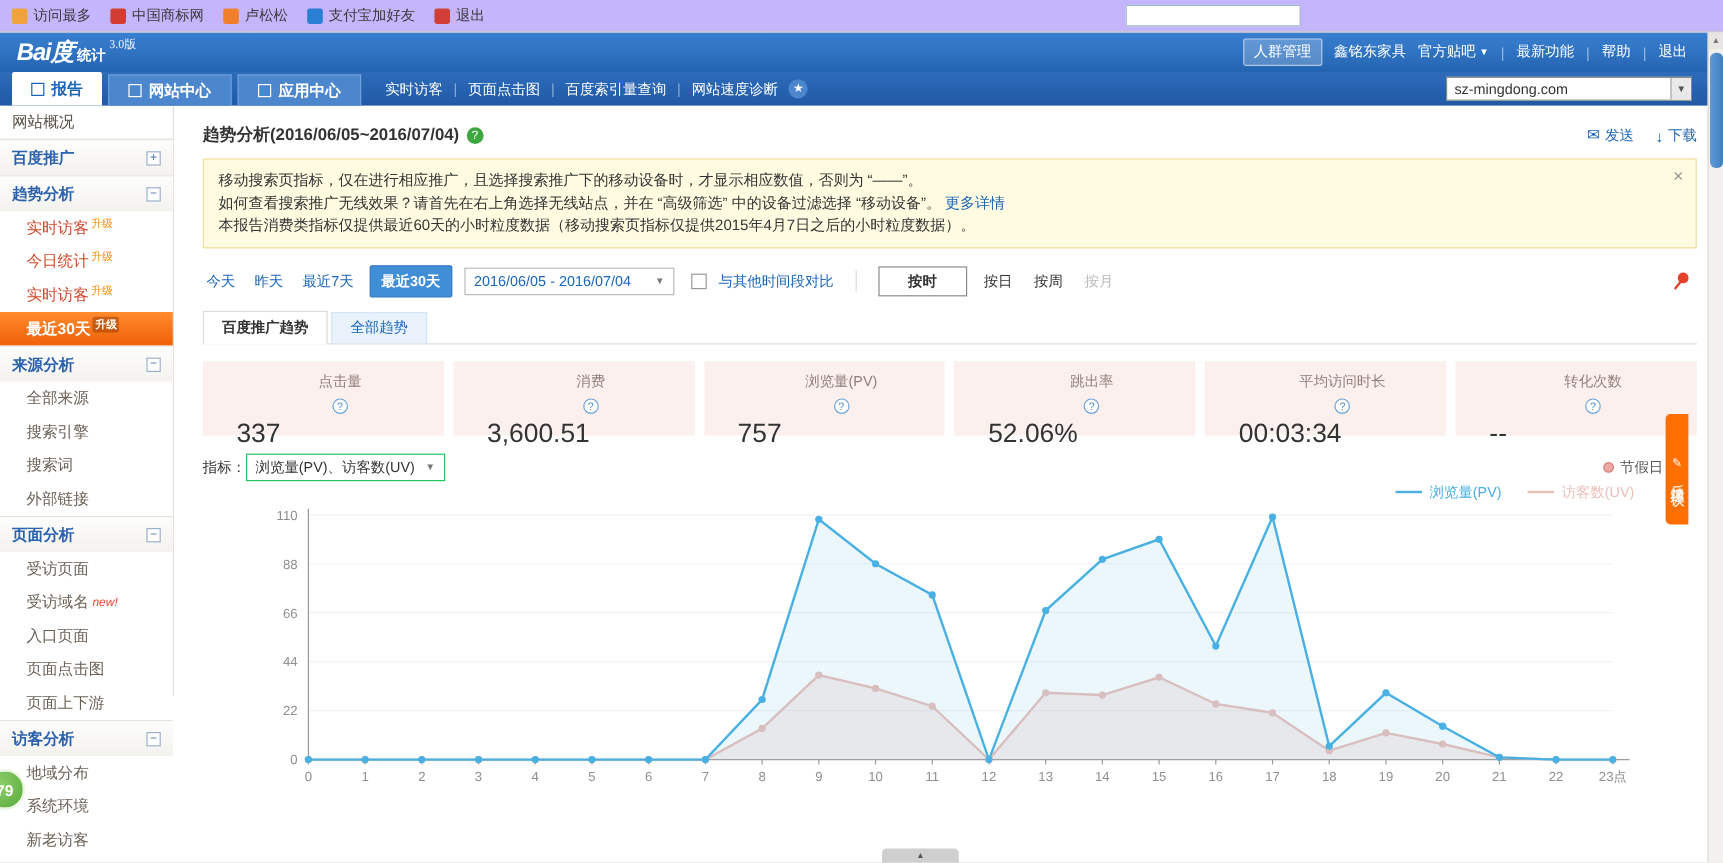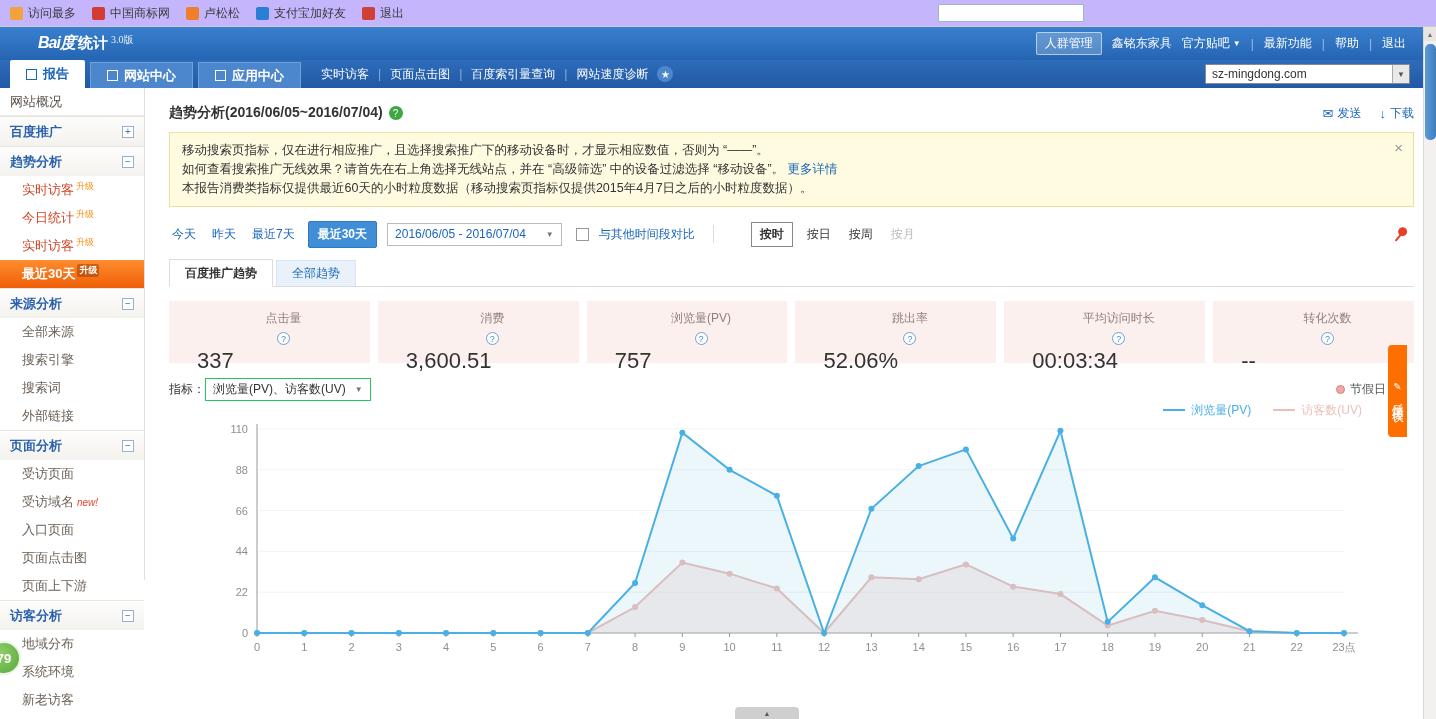--- a/index.html
+++ b/index.html
@@ -13,22 +13,22 @@
   .bm-item { display:flex; align-items:center; gap:5px; color:#3a3a3a; cursor:pointer; white-space:nowrap; }
   .bm-ico { width:13px; height:13px; border-radius:2px; display:inline-block; }
   .c1{background:#f0a33c;} .c2{background:#d23c32;} .c3{background:#f07f2c;}
   .c4{background:#2a7fd4;} .c5{background:#d04038;}
   .bm-input { position:absolute; left:938px; top:4px; width:146px; height:18px;
               background:#fff; border:1px solid #9db5cf; }
 
   
   .hd-top { height:33px; background:linear-gradient(#3a80d0,#2465b2); display:flex;
             align-items:center; padding:0 14px; color:#fff; }
-  .logo-main { font-size:16px; font-weight:bold; font-style:italic; letter-spacing:-1px;margin-left:24px; }
-  .logo-sub { font-size:15px; font-weight:bold; margin-left:3px; }
+  .logo-main { font-size:20px; font-weight:bold; font-style:italic; letter-spacing:-1px; }
+  .logo-sub { font-size:12px; font-weight:bold; margin-left:3px; }
   .logo-ver { font-size:10px; vertical-align:top; margin-left:3px; opacity:.9;font-family:Liberation Serif, serif; }
   .hd-right { margin-left:auto; display:flex; align-items:center; gap:10px; font-size:12px; margin-right:16px; }
   .crowd-btn { background:rgba(255,255,255,.22); border:1px solid rgba(255,255,255,.55);
                padding:2px 8px; border-radius:2px; cursor:pointer; }
   .hd-link { cursor:pointer; display:flex; align-items:center; gap:3px; }
   .hd-sep { opacity:.5; }
   .caret { font-size:8px; }
 
   
   .hd-nav { height:28px; background:linear-gradient(#2d6cba,#2159a6); display:flex;
@@ -89,22 +89,22 @@
   .range-link { color:#1a66b8; cursor:pointer; padding:0 3px; }
   .range-active { background:#408ed6; border:1px solid #2f79c0; color:#fff; padding:4px 9px;
                   border-radius:2px; font-weight:bold; cursor:pointer; }
   .date-select { border:1px solid #bbb; background:#fff; height:23px; display:flex; align-items:center;
                  padding:0 7px; color:#1a66b8; gap:20px; cursor:pointer; }
   .caret-sm { font-size:8px; color:#777; }
   .checkbox { width:13px; height:13px; border:1px solid #999; background:#fff; display:inline-block;
               cursor:pointer; margin-left:4px; }
   .compare-label { color:#1a66b8; cursor:pointer; }
   .v-divider { width:1px; height:18px; background:#ddd; margin:0 8px; }
-  .gran-active { border:1px solid #8a8a8a; background:#fff; padding:3px 8px; font-weight:bold;
-                 color:#333; cursor:pointer;margin-left:19px; }
+  .gran-active { border:1px solid #8a8a8a; background:#fff; padding:3px 24px; font-weight:bold;
+                 color:#333; cursor:pointer; }
   .gran { color:#333; padding:0 4px; cursor:pointer; }
   .gran-disabled { color:#bbb; padding:0 4px; }
   .pin { width:16px; height:16px; position:relative; transform:rotate(40deg); margin-left:auto;
          cursor:pointer; margin-right:6px; }
   .pin::before { content:""; position:absolute; left:4px; top:0; width:9px; height:9px;
                  border-radius:50%; background:#e5402a; }
   .pin::after { content:""; position:absolute; left:8px; top:8px; width:2px; height:8px; background:#e5402a; }
 
   
   .trend-tabs { display:flex; margin-top:10px; border-bottom:1px solid #dcdcdc; height:28px;

